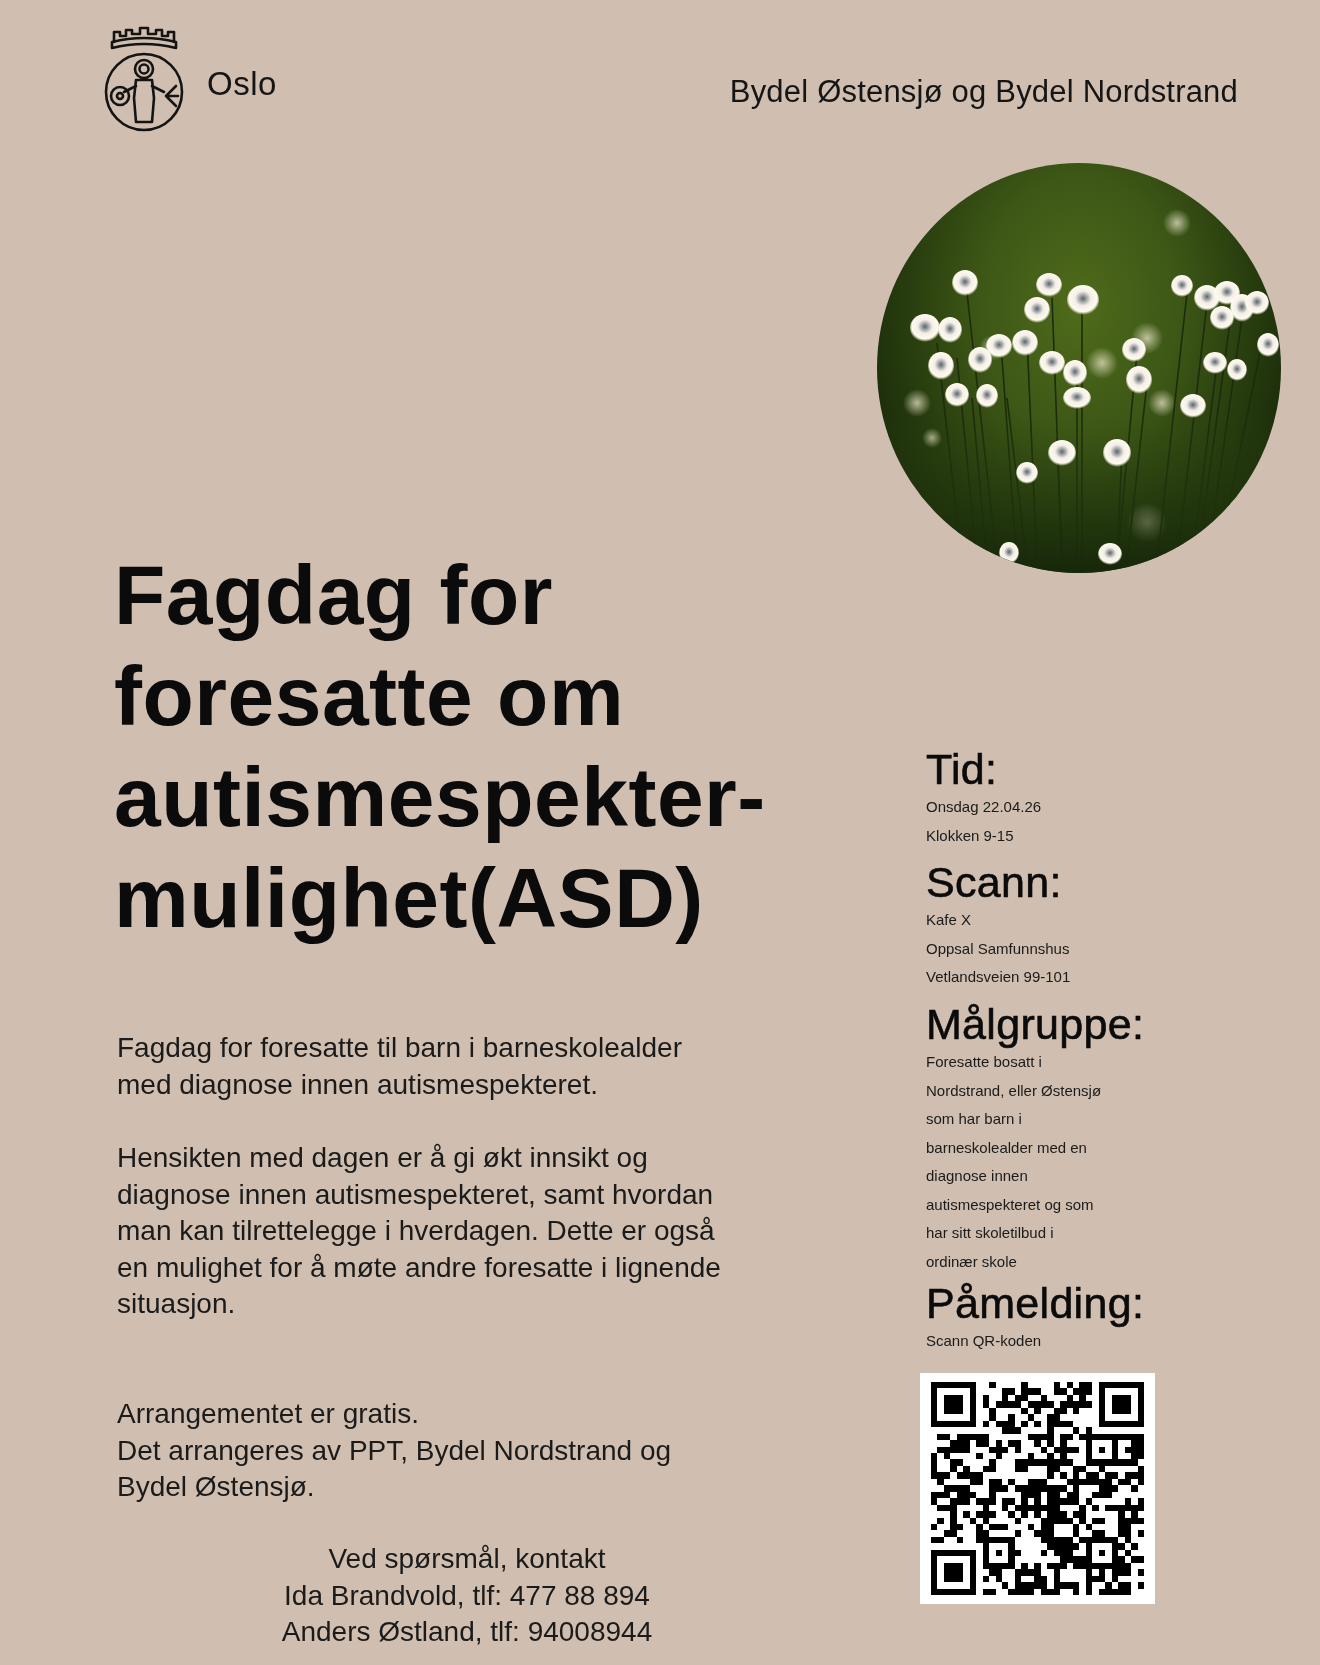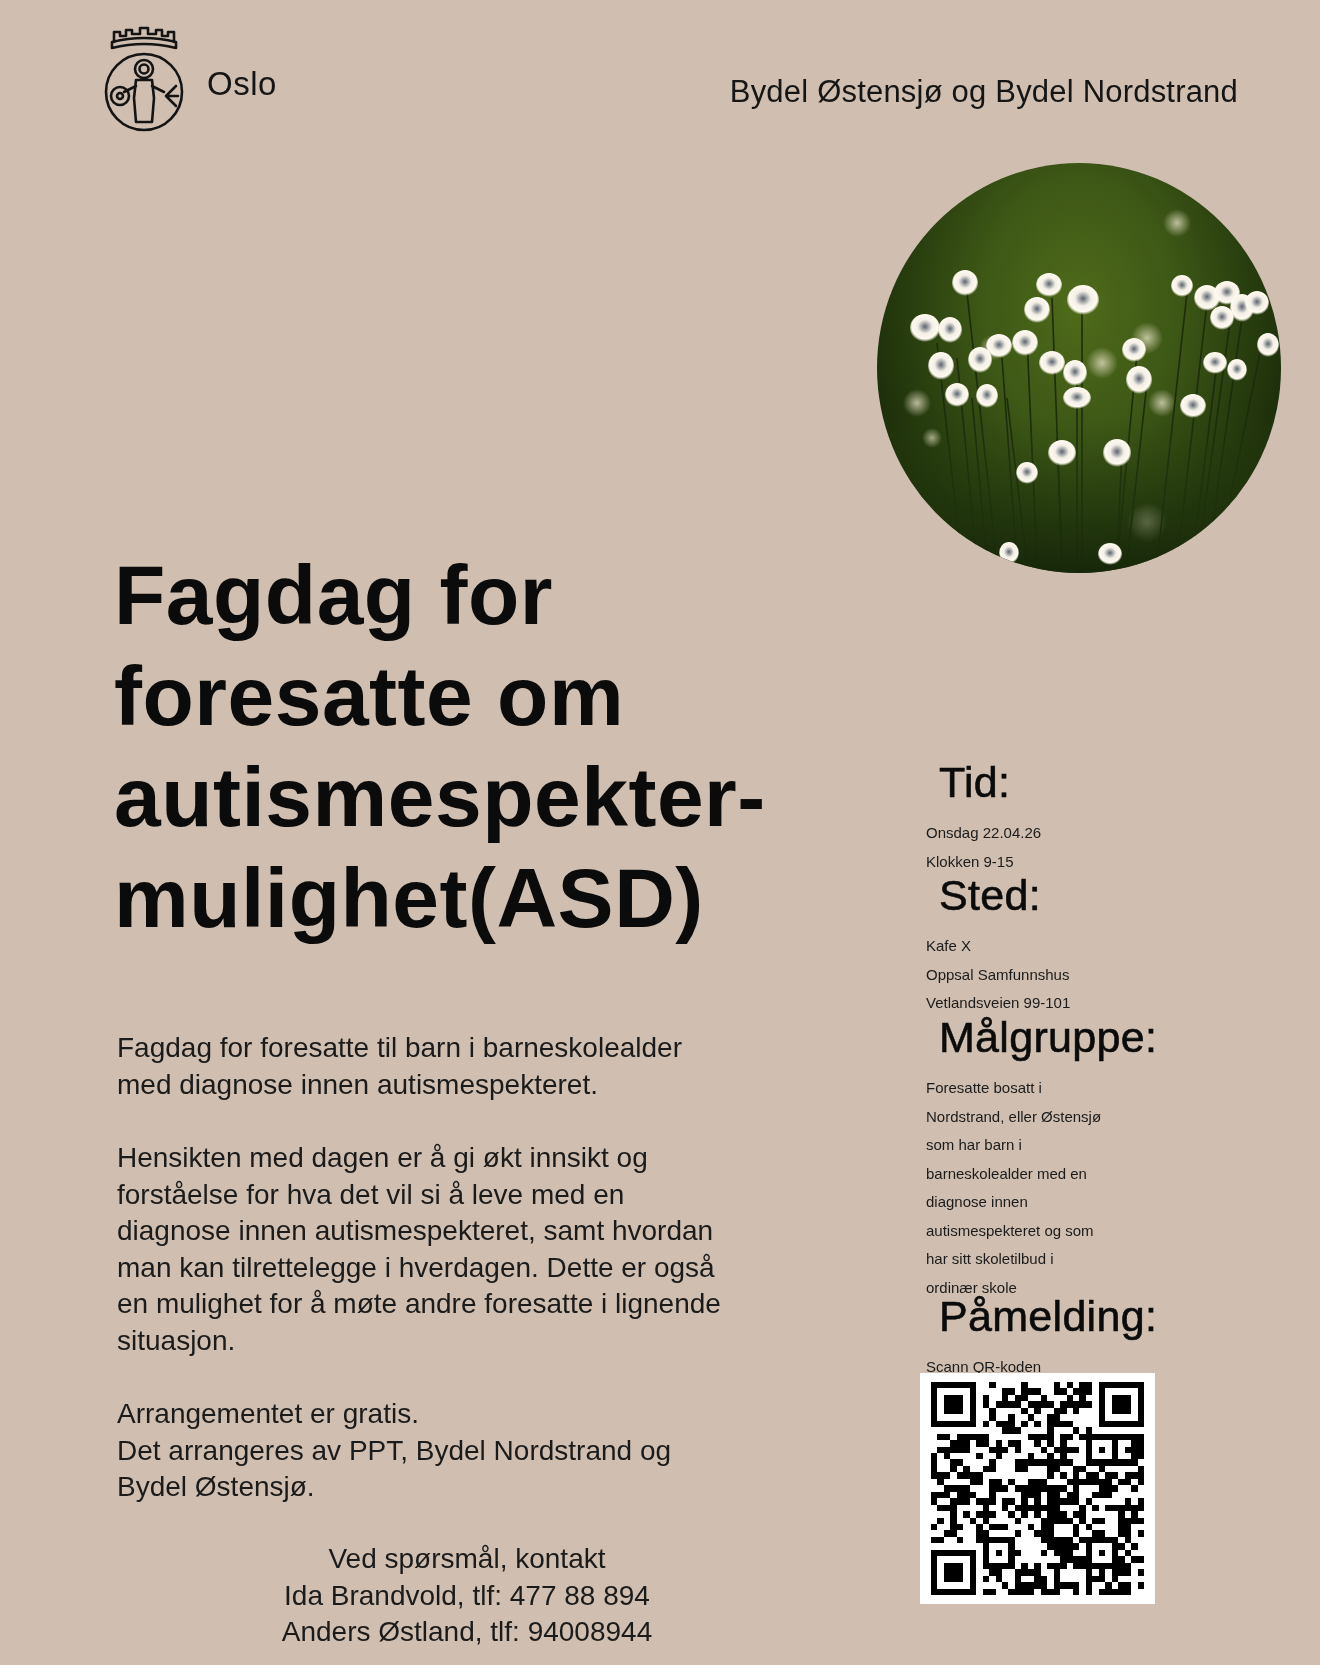--- a/index.html
+++ b/index.html
@@ -25,21 +25,21 @@
     font-size:84px; line-height:101px; color:#0b0b0b; letter-spacing:0.5px;
   }
   #headline span { display:block; white-space:nowrap; }
   .body-col { left:117px; width:700px; font-size:28px; line-height:36.5px; color:#1b1b1b; }
   .body-col span { display:block; white-space:nowrap; }
   #p1 { top:1030px; }
   #p2 { top:1140px; }
   #p3 { top:1396px; }
   #p4 { top:1541px;text-align:center; }
   .info { left:926px; width:300px; }
-  .info h2 { margin:13px; font-size:43px; line-height:48px; font-weight:normal; color:#0b0b0b; letter-spacing:0.3px; -webkit-text-stroke:0.6px #0b0b0b; }
+  .info h2 { margin:0; font-size:43px; line-height:48px; font-weight:normal; color:#0b0b0b; letter-spacing:0.3px; -webkit-text-stroke:0.6px #0b0b0b; }
   .info .line { display:block; font-size:15px; line-height:28.5px; color:#1b1b1b; white-space:nowrap; }
   #info-tid { top:745px; }
   #info-sted { top:858px; }
   #info-malgruppe { top:1000px; }
   #info-pamelding { top:1279px; }
   #qr { left:920px; top:1373px; width:235px; height:231px; background:#fff; }
   #qr svg { position:absolute; left:11px; top:9px; width:213px; height:213px; }
 </style>
 </head>
 <body>
@@ -164,21 +164,20 @@
   <span>autismespekter-</span>
   <span>mulighet(ASD)</span>
 </h1>
 
 <div id="p1" class="abs body-col">
   <span>Fagdag for foresatte til barn i barneskolealder</span>
   <span>med diagnose innen autismespekteret.</span>
 </div>
 <div id="p2" class="abs body-col">
   <span>Hensikten med dagen er å gi økt innsikt og</span>
-  <span>forståelse for hva det vil si å leve med en</span>
   <span>diagnose innen autismespekteret, samt hvordan</span>
   <span>man kan tilrettelegge i hverdagen. Dette er også</span>
   <span>en mulighet for å møte andre foresatte i lignende</span>
   <span>situasjon.</span>
 </div>
 <div id="p3" class="abs body-col">
   <span>Arrangementet er gratis.</span>
   <span>Det arrangeres av PPT, Bydel Nordstrand og</span>
   <span>Bydel Østensjø.</span>
 </div>
@@ -187,21 +186,21 @@
   <span>Ida Brandvold, tlf: 477 88 894</span>
   <span>Anders Østland, tlf: 94008944</span>
 </div>
 
 <div id="info-tid" class="abs info">
   <h2>Tid:</h2>
   <span class="line">Onsdag 22.04.26</span>
   <span class="line">Klokken 9-15</span>
 </div>
 <div id="info-sted" class="abs info">
-  <h2>Sted:</h2>
+  <h2>Scann:</h2>
   <span class="line">Kafe X</span>
   <span class="line">Oppsal Samfunnshus</span>
   <span class="line">Vetlandsveien 99-101</span>
 </div>
 <div id="info-malgruppe" class="abs info">
   <h2>Målgruppe:</h2>
   <span class="line">Foresatte bosatt i</span>
   <span class="line">Nordstrand, eller Østensjø</span>
   <span class="line">som har barn i</span>
   <span class="line">barneskolealder med en</span>

